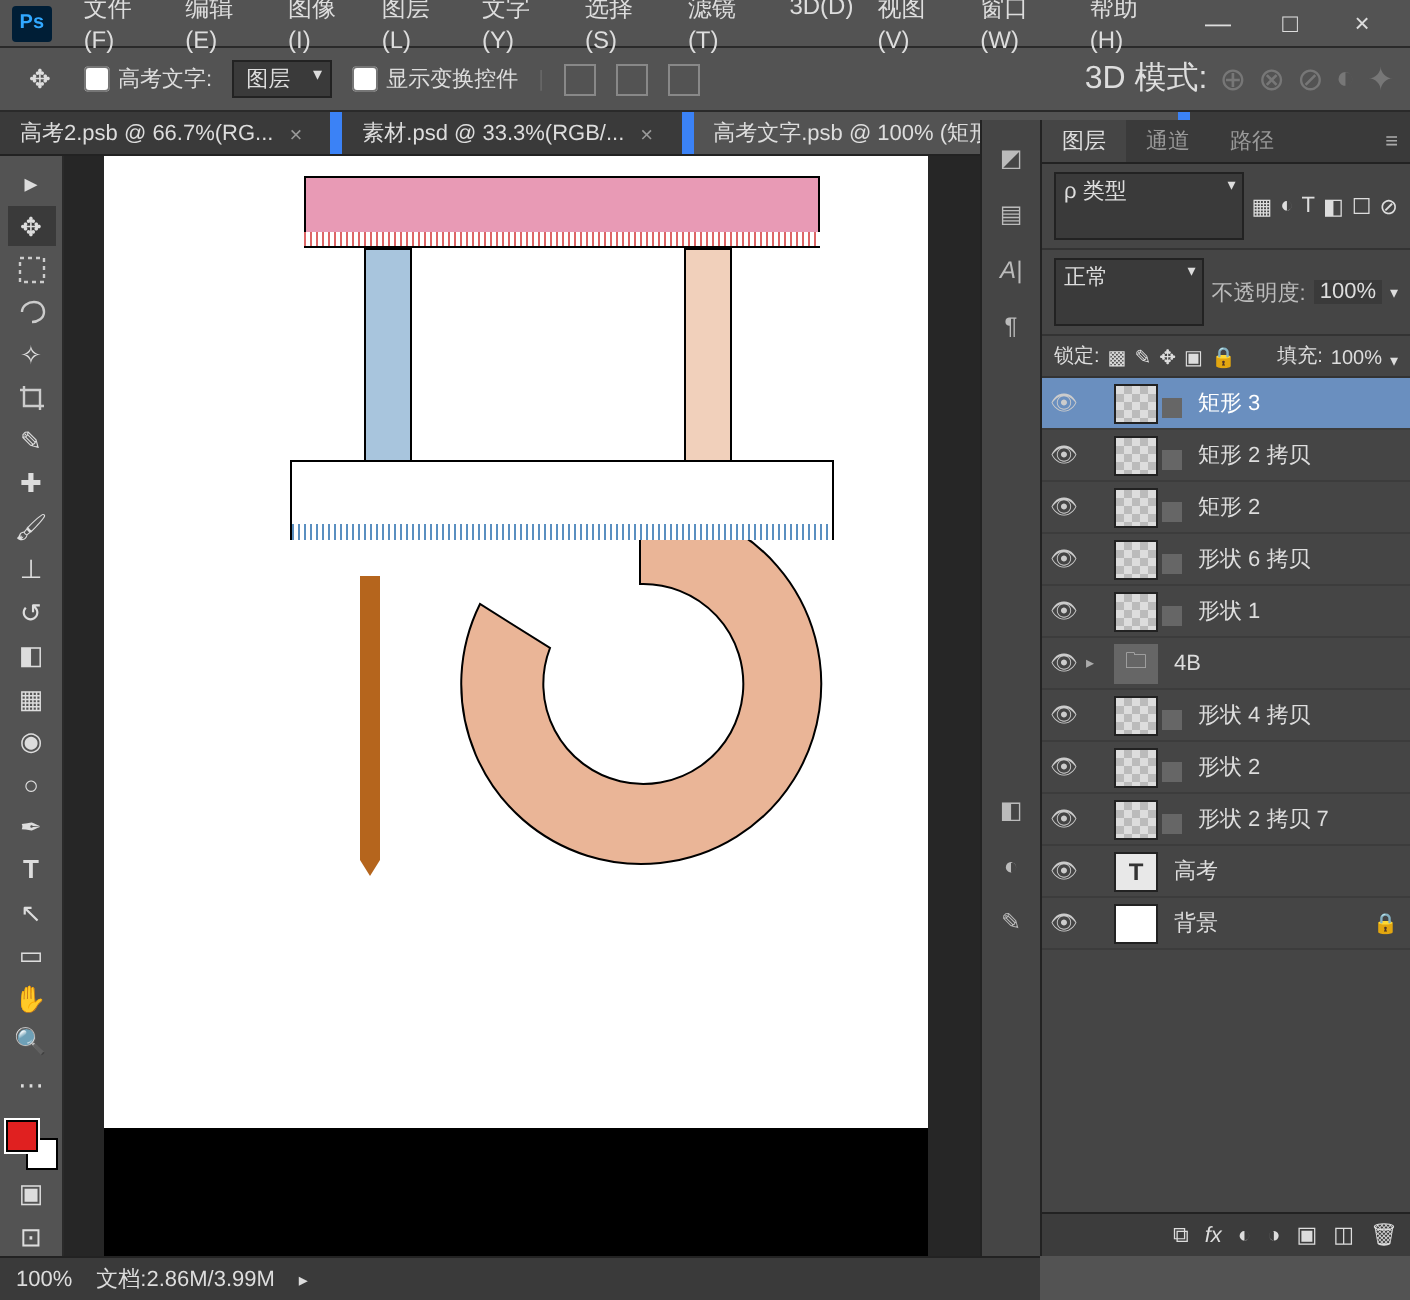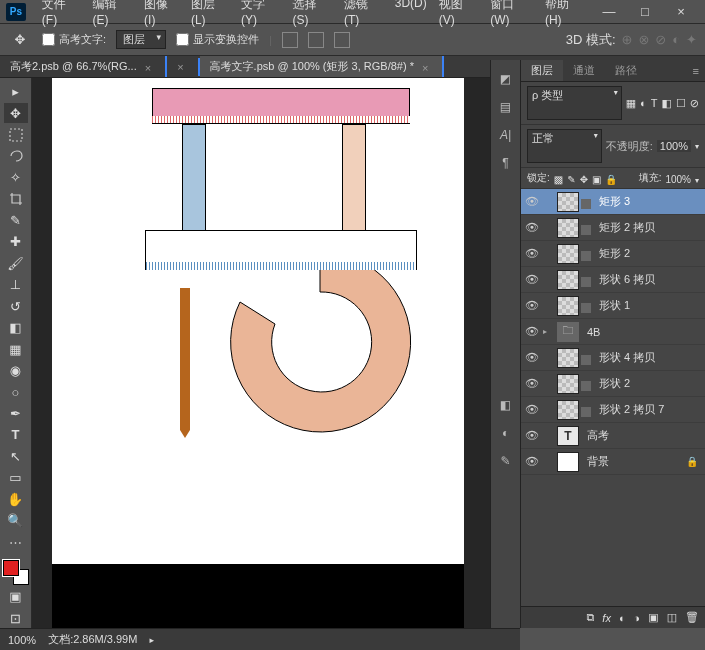--- a/index.html
+++ b/index.html
@@ -8,23 +8,23 @@
 .ps-logo{width:20px;height:18px;background:#001e36;color:#31a8ff;font-weight:bold;font-size:10px;display:flex;align-items:center;justify-content:center;border-radius:2px;margin-right:6px}
 .menu-item{padding:2px 6px;font-size:12px;cursor:default}
 .win-controls{margin-left:auto;display:flex;gap:8px;padding-right:10px;color:#bbb}
 .win-btn{width:28px;text-align:center;font-size:13px}
 .optbar{height:32px;background:#535353;display:flex;align-items:center;padding:0 8px;gap:10px;border-bottom:1px solid #2a2a2a}
 .opt-icon{width:16px;height:16px;border:1px solid #888;display:inline-block}
 .opt-check{display:flex;align-items:center;gap:4px}
 .opt-sel{background:#3a3a3a;border:1px solid #222;padding:1px 20px 1px 6px;position:relative}
 .opt-sel::after{content:"▾";position:absolute;right:4px;top:1px;font-size:9px}
 .opt-right{margin-left:auto;display:flex;gap:6px;align-items:center;color:#777}
-.opt-right span{font-size:13px}
+.opt-right span{font-size:16px}
 .tabbar{height:22px;background:#3a3a3a;display:flex;align-items:center;border-bottom:1px solid #222}
-.tab{padding:3px 14px 3px 10px;font-size:11px;color:#ccc;background:#3a3a3a;border-right:2px solid #3b82f6;position:relative;display:flex;align-items:flex-end;gap:8px}
+.tab{padding:3px 14px 3px 10px;font-size:11px;color:#ccc;background:#3a3a3a;border-right:6px solid #3b82f6;position:relative;display:flex;align-items:flex-end;gap:8px}
 .tab.active{background:#535353}
 .tab-x{font-size:11px;color:#999}
 .workspace{position:absolute;top:78px;left:32px;right:215px;bottom:22px;background:#262626;overflow:hidden}
 .canvas{position:absolute;top:0;left:20px;width:412px;height:486px;background:#fff}
 .canvas-black{position:absolute;top:486px;left:20px;width:412px;height:72px;background:#000}
 .toolbar{position:absolute;top:78px;left:0;width:32px;bottom:22px;background:#535353;border-right:1px solid #2a2a2a;display:flex;flex-direction:column;align-items:center;padding-top:4px;gap:2px}
 .tool{width:24px;height:20px;display:flex;align-items:center;justify-content:center;color:#ddd;font-size:13px;position:relative}
 .tool.active{background:#3a3a3a}
 .tool svg{width:16px;height:16px;stroke:#ccc;fill:none;stroke-width:1.2}
 .swatch-wrap{margin-top:6px;position:relative;width:26px;height:26px}
@@ -123,20 +123,21 @@
     <span style="color:#777">✦</span>
   </div>
 </div>
 
 <div class="tabbar" id="tabs-host">
     <div class="tab">
       <span>高考2.psb @ 66.7%(RG...</span>
       <span class="tab-x">×</span>
     </div>
     <div class="tab">
+      <span>素材.psd @ 33.3%(RGB/...</span>
       <span class="tab-x">×</span>
     </div>
     <div class="tab active">
       <span>高考文字.psb @ 100% (矩形 3, RGB/8#) *</span>
       <span class="tab-x">×</span>
     </div>
   </div>
 
 <div class="toolbar">
   <div class="tool">▸</div>

